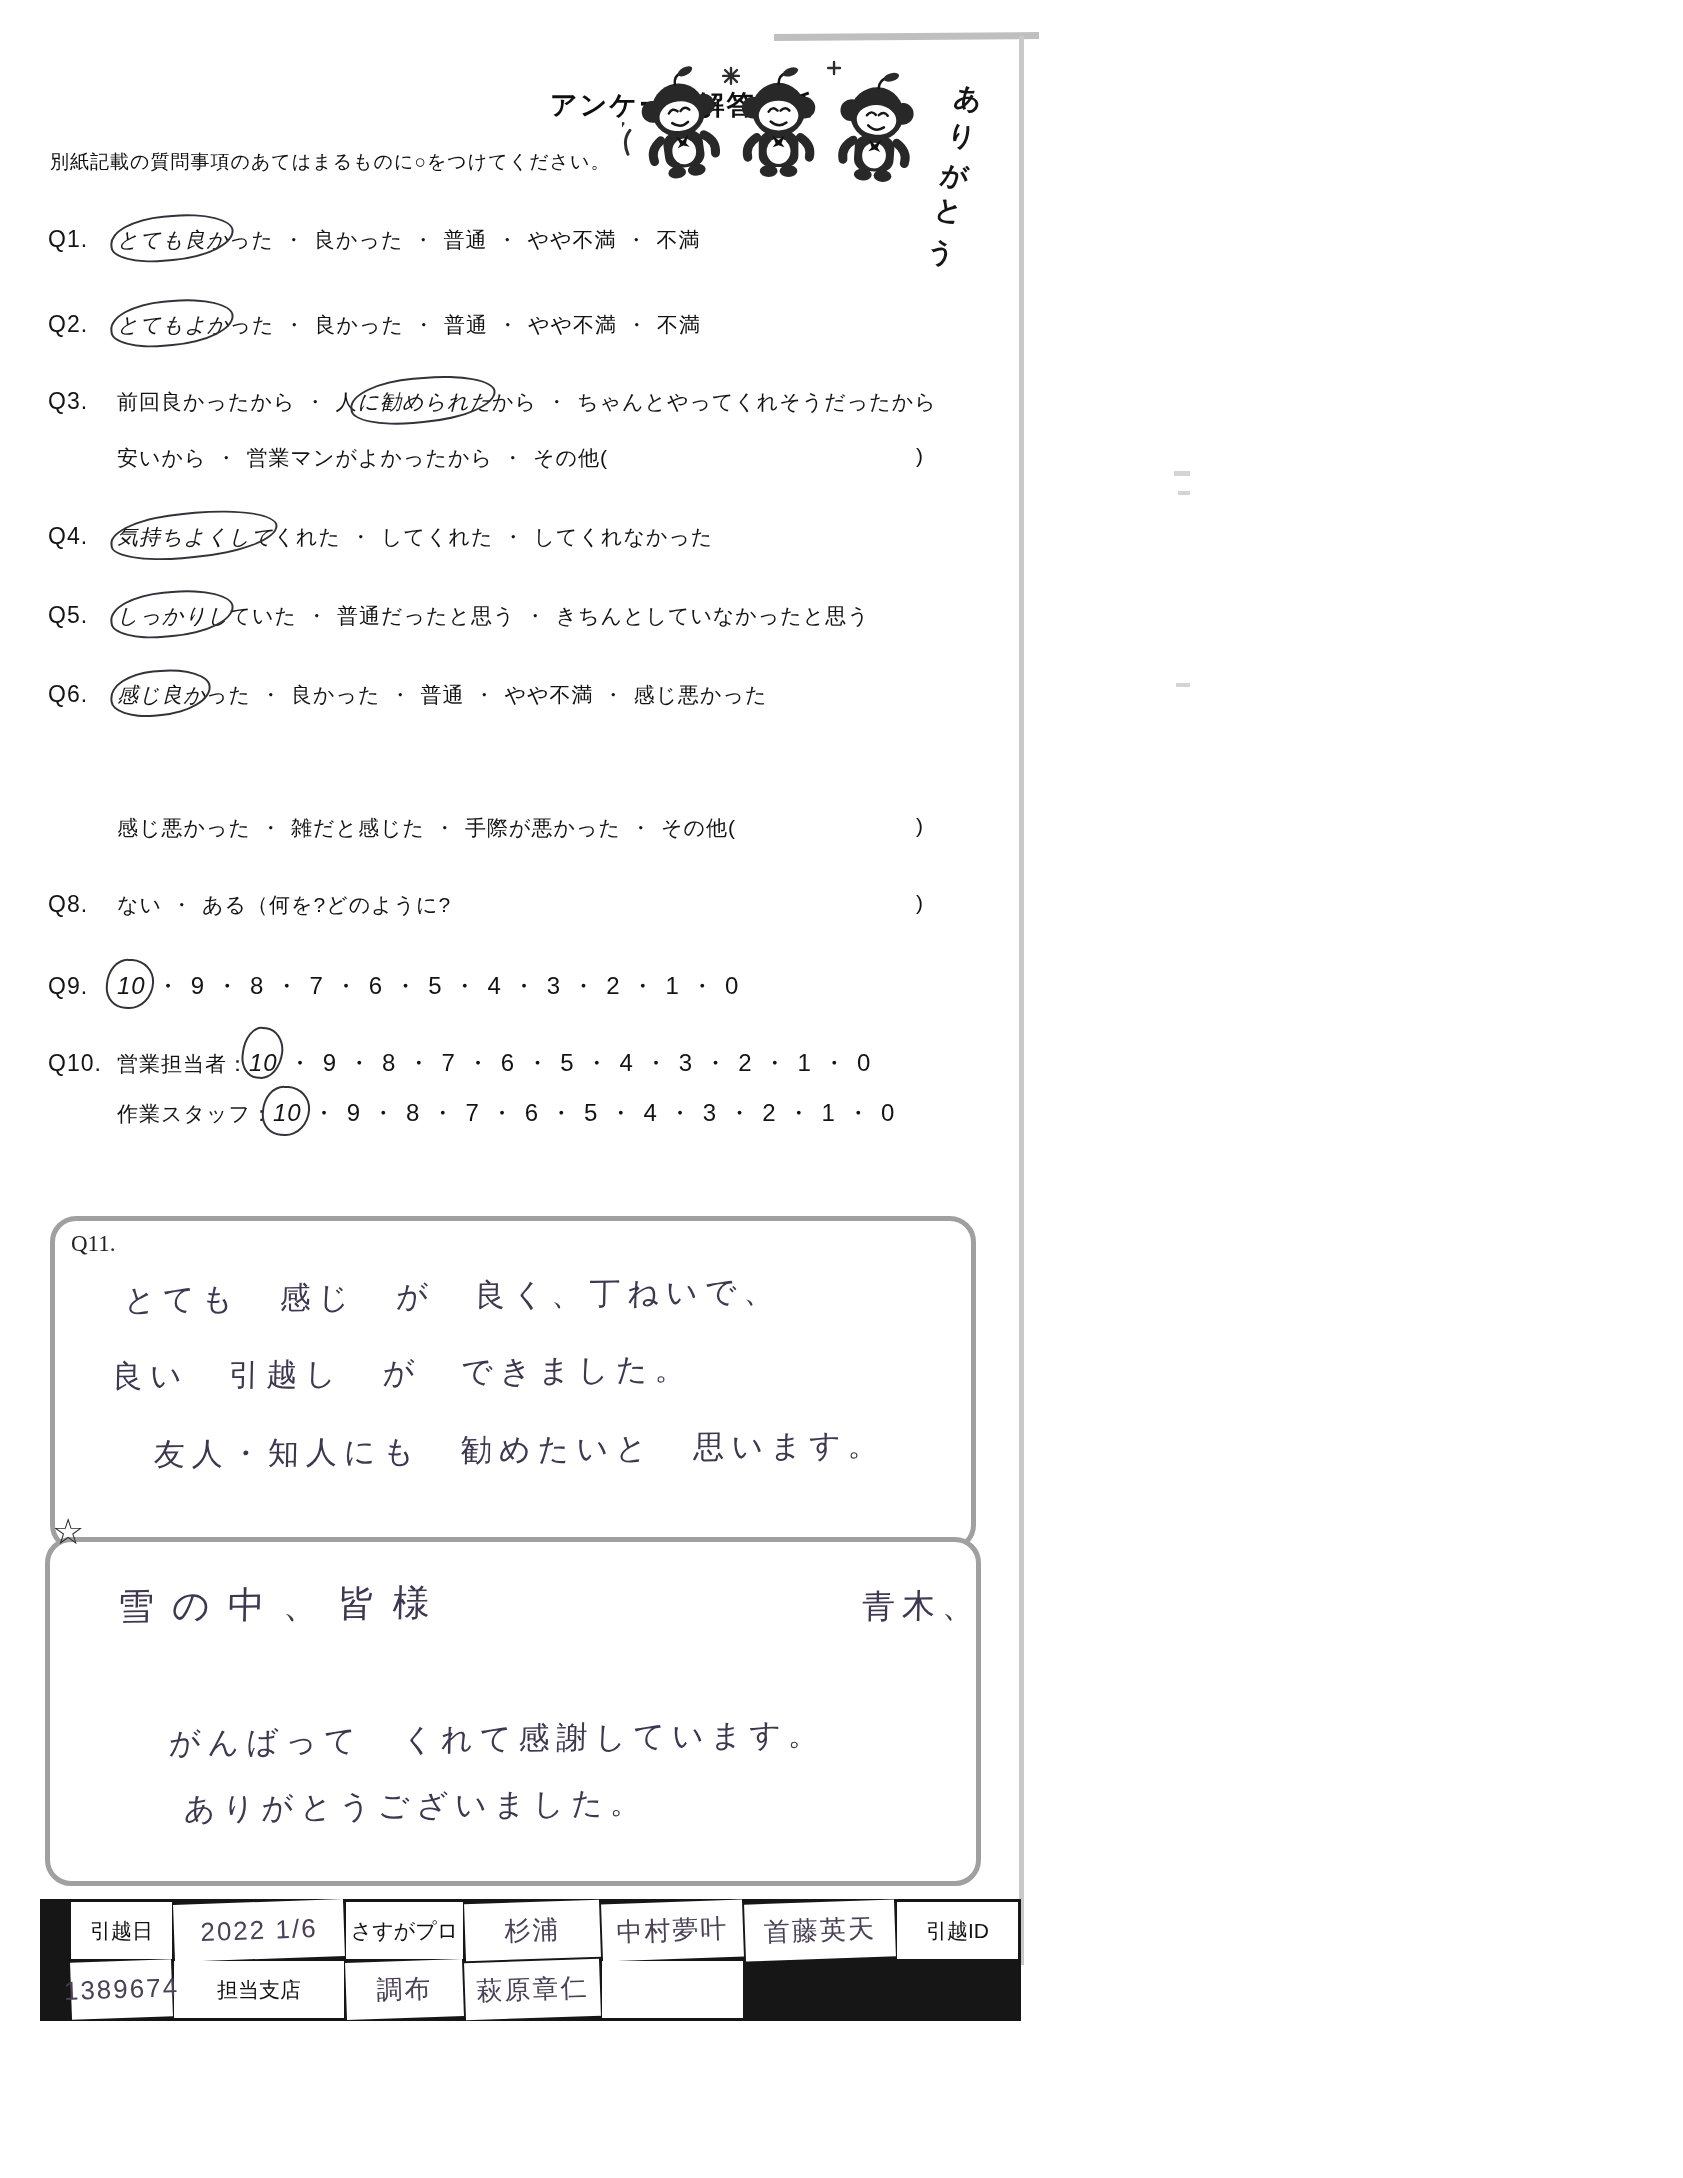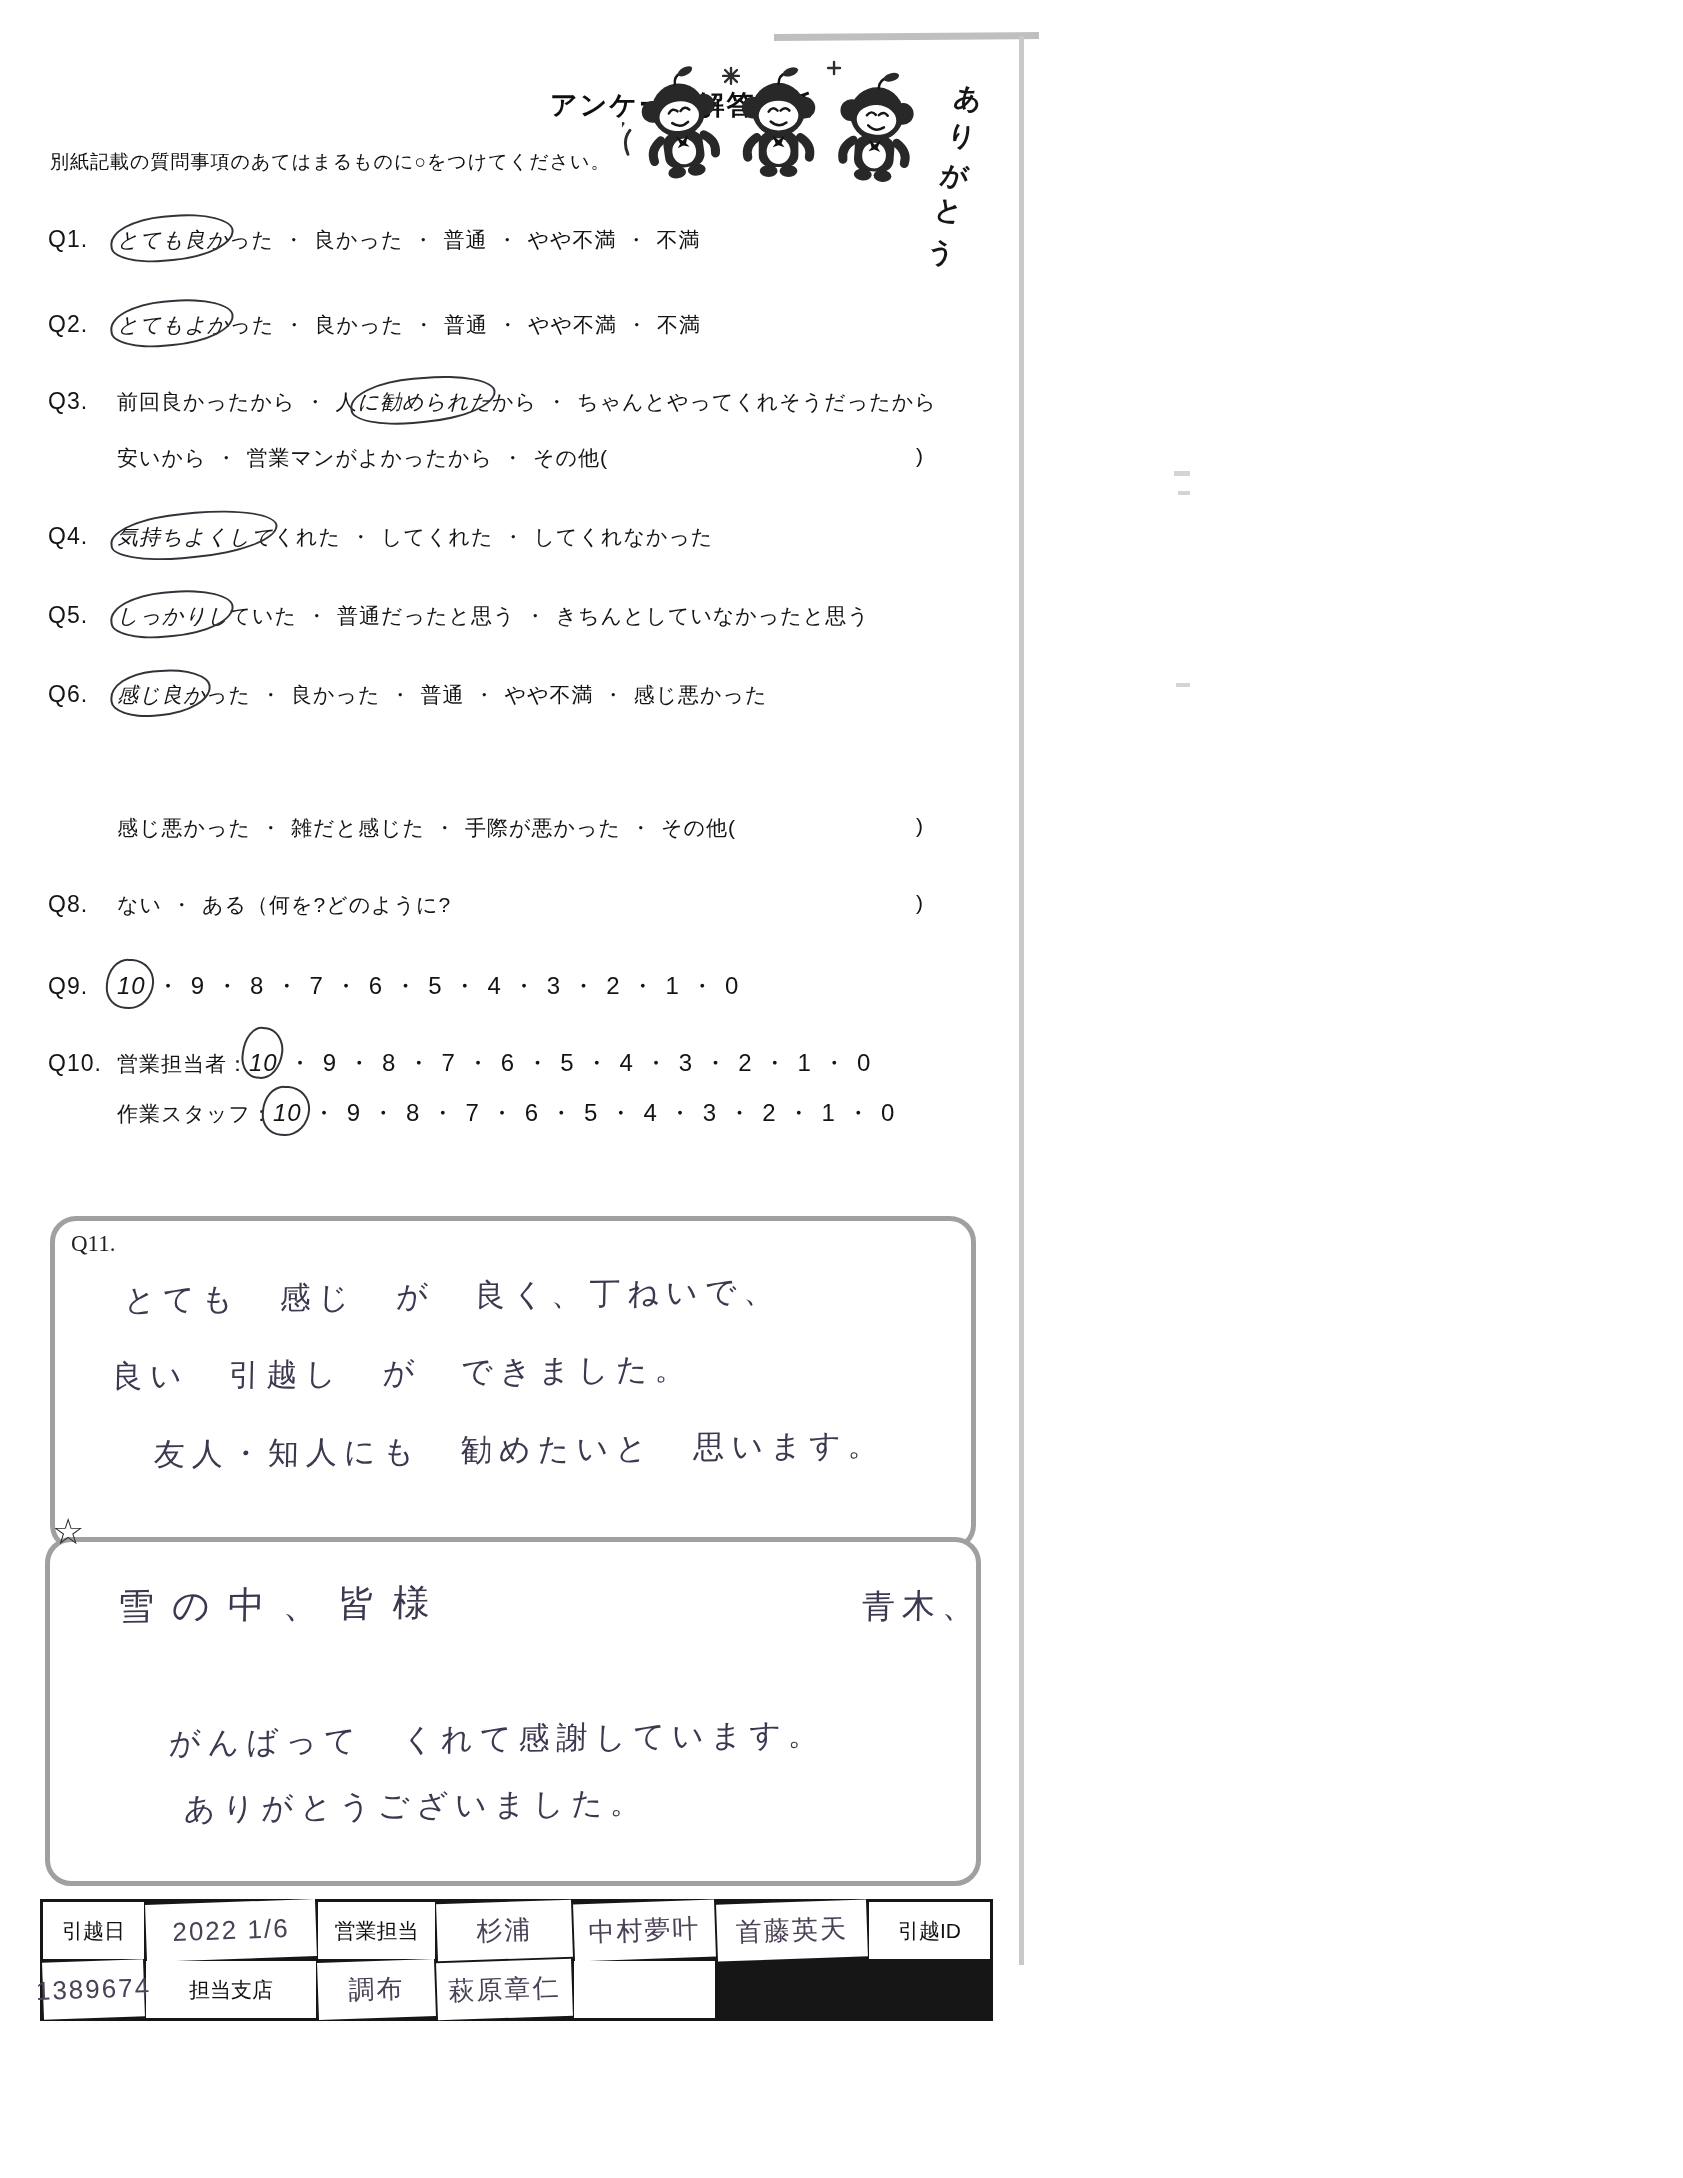--- a/index.html
+++ b/index.html
@@ -37,21 +37,21 @@
   .circ-high::before{top:-22px;bottom:-2px;transform:rotate(6deg);}
   
   .combox{position:absolute;border:5px solid #a0a0a0;border-radius:26px;background:#fff;}
   .q11label{position:absolute;left:16px;top:10px;font-family:"Liberation Serif",serif;font-size:23px;color:#222;}
   .hw{position:absolute;color:#3e3750;letter-spacing:7px;word-spacing:24px;white-space:nowrap;
       transform:rotate(-0.8deg) skewX(-2deg);font-size:31px;}
   .star{position:absolute;left:52px;top:1511px;font-size:36px;color:#2a2a2a;z-index:3;}
   
   .ftable{position:absolute;left:40px;top:1899px;display:grid;
           grid-template-columns:101px 170px 117px 135px 141px 150px 121px;
-          grid-auto-rows:57px;border:3px solid #161616;background:#161616;gap:2px;}
+          grid-auto-rows:57px;border:3px solid #161616;background:#161616;gap:2px;padding-left:28px;}
   .cell{background:#fff;display:flex;align-items:center;justify-content:center;font-size:21px;color:#101010;}
   .onsite{grid-row:1 / span 2;grid-column:5;}
   .hwcell{font-size:26px;color:#4a4157;transform:rotate(-2deg);letter-spacing:2px;white-space:nowrap;}
 </style>
 </head>
 <body>
 
 <div class="page">
 
   <div class="scan-top"></div>
@@ -152,21 +152,21 @@
   <div class="combox" style="left:45px;top:1537px;width:926px;height:339px;">
     <span class="hw" style="left:67px;top:38px;font-size:37px;letter-spacing:18px;">雪の中、皆様</span>
     <span class="hw" style="left:812px;top:42px;font-size:33px;">青木、</span>
     <span class="hw" style="left:119px;top:176px;">がんばって くれて感謝しています。</span>
     <span class="hw" style="left:134px;top:243px;">ありがとうございました。</span>
   </div>
 
   <div class="ftable">
     <div class="cell">引越日</div>
     <div class="cell hwcell">2022 1/6</div>
-    <div class="cell">営業担当</div>
+    <div class="cell">さすがプロ</div>
     <div class="cell hwcell">杉浦</div>
     <div class="cell hwcell">中村夢叶</div>
     <div class="cell hwcell">首藤英天</div>
     <div class="cell">引越ID</div>
     <div class="cell hwcell">1389674</div>
     <div class="cell">担当支店</div>
     <div class="cell hwcell">調布</div>
     <div class="cell hwcell">萩原章仁</div>
     <div class="cell"></div>
   </div>

